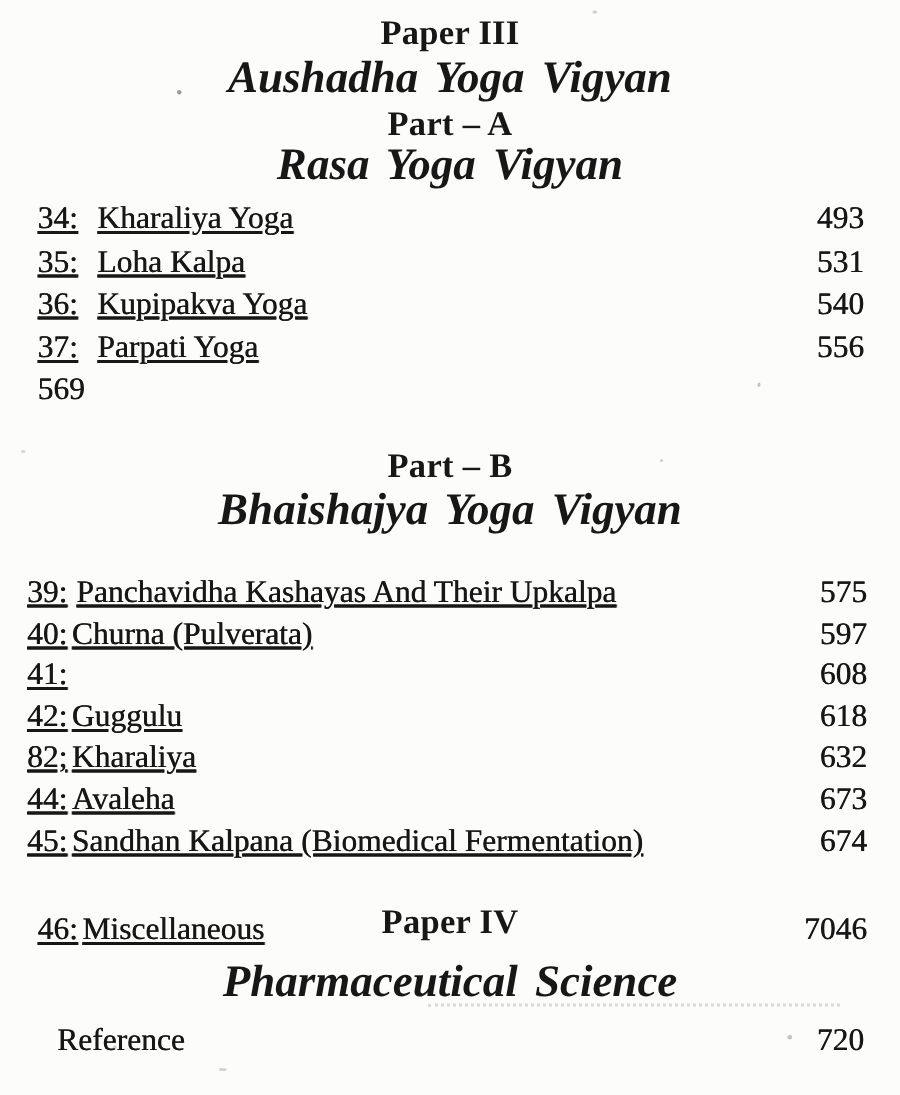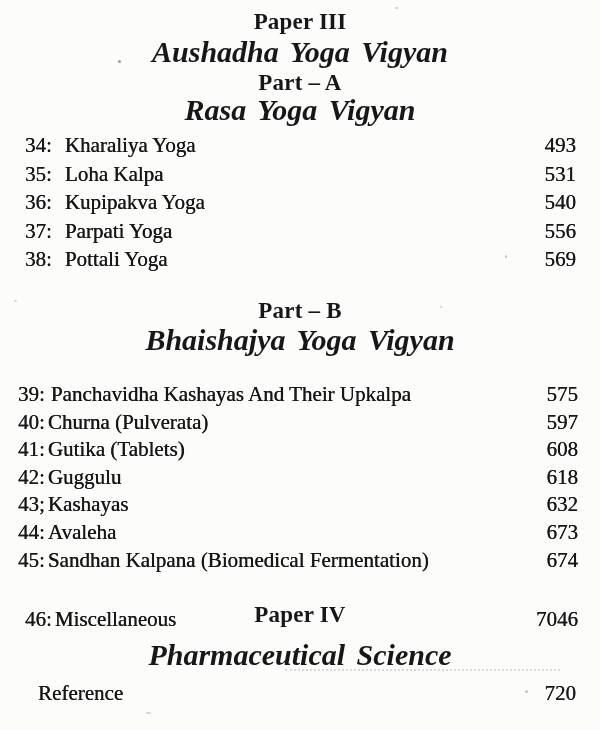--- a/index.html
+++ b/index.html
@@ -20,21 +20,21 @@
   }
   .heading{font-size:23px;font-weight:bold;letter-spacing:.2px;}
   .subtitle{font-size:30px;font-weight:bold;font-style:italic;word-spacing:4px;}
   .toc{position:absolute;left:0;right:0;}
   .row{
     display:flex;justify-content:space-between;align-items:baseline;
     font-size:21px;
     text-shadow:0.35px 0 0 currentColor;
     white-space:nowrap;
   }
-  .row .left{display:flex;}
+  .row .left{display:flex;text-decoration:underline;}
   .pg{text-align:left;}
   .toc-a{top:131px;padding:0 24px 0 25px;}
   .toc-a .row{line-height:28.6px;}
   .toc-a .num{margin-right:13px;}
   .toc-b{top:381px;padding:0 22px 0 18px;}
   .toc-b .row{line-height:27.6px;}
   .toc-b .num{margin-right:3px;text-align:right;}
   .toc-b .row:first-child .num{margin-right:6px;}
   .toc-b .row:last-child{padding-left:7px;margin-top:32px;}
   .reference-row{
@@ -78,24 +78,20 @@
       <span class="pg">540</span>
     </div>
     <div class="row">
       <span class="left">
           <span class="num">37:</span>
           <span class="label">Parpati Yoga</span>
         </span>
       <span class="pg">556</span>
     </div>
     <div class="row">
-      <span class="left">
-          <span class="num">38:</span>
-          <span class="label">Pottali Yoga</span>
-        </span>
       <span class="pg">569</span>
     </div>
   </div>
 
   <div class="center-line heading" style="top:297px">Part – B</div>
   <div class="center-line subtitle" style="top:326px">Bhaishajya Yoga Vigyan</div>
 
   <div class="toc toc-b">
     <div class="row">
       <span class="left">
@@ -107,35 +103,34 @@
     <div class="row">
       <span class="left">
           <span class="num">40:</span>
           <span class="label">Churna (Pulverata)</span>
         </span>
       <span class="pg">597</span>
     </div>
     <div class="row">
       <span class="left">
           <span class="num">41:</span>
-          <span class="label">Gutika (Tablets)</span>
         </span>
       <span class="pg">608</span>
     </div>
     <div class="row">
       <span class="left">
           <span class="num">42:</span>
           <span class="label">Guggulu</span>
         </span>
       <span class="pg">618</span>
     </div>
     <div class="row">
       <span class="left">
-          <span class="num">43;</span>
-          <span class="label">Kashayas</span>
+          <span class="num">82;</span>
+          <span class="label">Kharaliya</span>
         </span>
       <span class="pg">632</span>
     </div>
     <div class="row">
       <span class="left">
           <span class="num">44:</span>
           <span class="label">Avaleha</span>
         </span>
       <span class="pg">673</span>
     </div>

